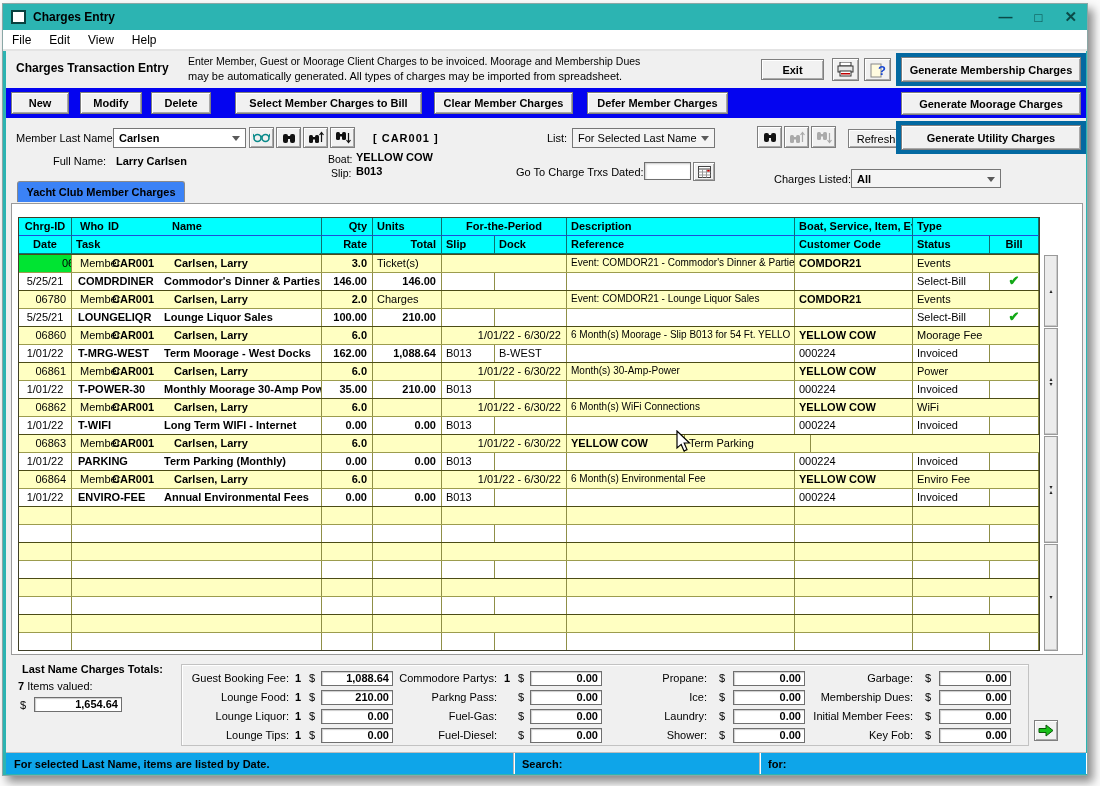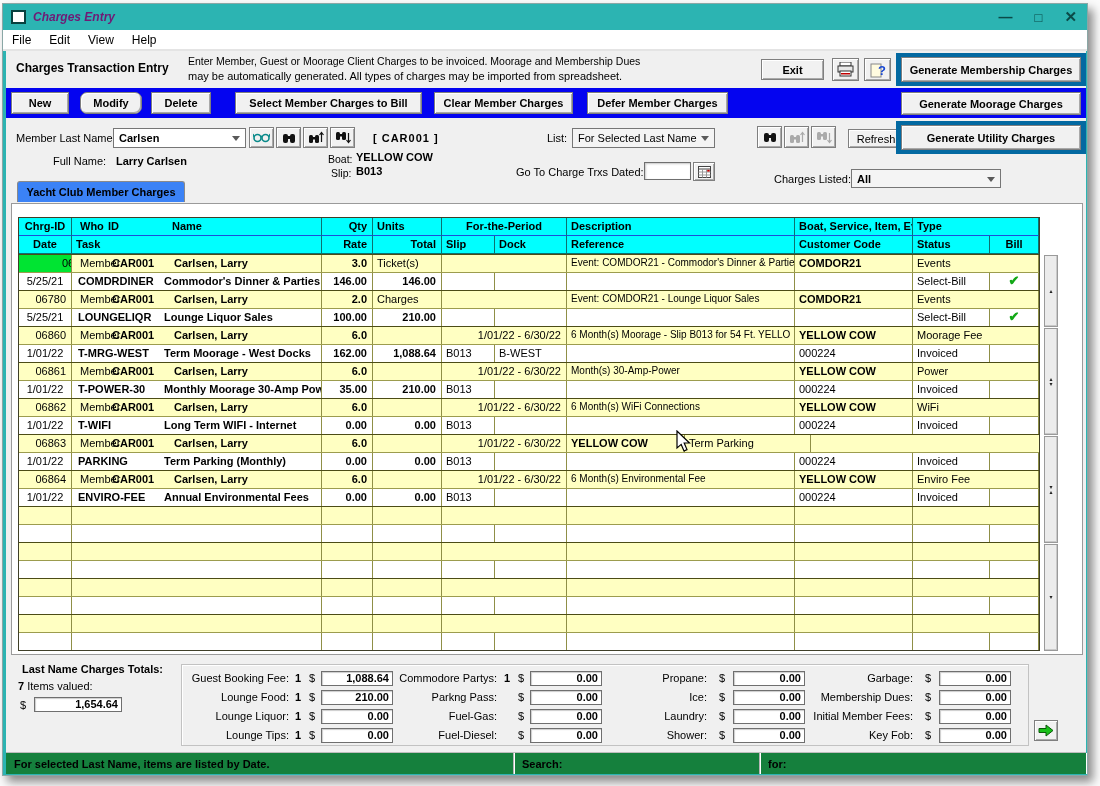--- a/index.html
+++ b/index.html
@@ -5,34 +5,34 @@
   * { margin:0; padding:0; box-sizing:border-box; font-family:"Liberation Sans", sans-serif; }
   html,body { width:1100px; height:786px; background:#fbfbfb; overflow:hidden; }
   #window {
     position:absolute; left:2px; top:3px; width:1086px; height:773px;
     background:#2cb4b2; border:1px solid #8aa7a6;
     box-shadow:5px 6px 9px rgba(0,0,0,.45);
   }
   
   .titlebar { position:absolute; left:0; top:0; width:100%; height:26px; background:#2cb4b2; display:flex; align-items:center; }
   .titlebar .appicon { width:15px; height:14px; margin:0 7px 0 8px; background:#fff; border:2px solid #07413f; }
-  .titlebar .title { font-size:12px; font-weight:bold; color:#701a75;font-style:italic; }
+  .titlebar .title { font-size:12px; font-weight:bold; color:#000000; }
   .wincontrols { position:absolute; right:10px; top:0; height:26px; display:flex; align-items:center; gap:22px; }
   .wincontrols span { font-size:14px; color:#0b4a48; font-weight:bold; cursor:default; }
   
   .menubar { position:absolute; left:0; top:26px; width:100%; height:21px; background:#ffffff; border-bottom:2px solid #e4e4e4; display:flex; align-items:center; }
   .menubar span { font-size:12px; color:#000; padding:0 9px; }
   
   .band { position:absolute; left:3px; width:1080px; background:#f0f0f0; }
   #header-band { top:47px; height:37px; }
   #toolbar-band { top:84px; height:30px; background:#0404f0; }
   #form-band { top:114px; height:83px; }
   #table-band { top:197px; height:456px; background:#f0f0f0; }
   #totals-band { top:653px; height:95px; }
-  #status-band { top:748px; height:22px; border-top:1px solid #bdbdbd; background:#15803d; }
+  #status-band { top:748px; height:22px; border-top:1px solid #bdbdbd; background:#0ea5e9; }
   
   .btn3d {
     background:#f1f1f1; border:1px solid #7f7f7f;
     box-shadow:inset 1px 1px 0 #ffffff, inset -1px -1px 0 #a9a9a9;
     font-size:11px; font-weight:bold; color:#000; display:flex; align-items:center; justify-content:center;
     position:absolute; cursor:default;
   }
   .iconbtn { background:#f1f1f1; border:1px solid #7f7f7f; box-shadow:inset 1px 1px 0 #fff, inset -1px -1px 0 #a9a9a9; position:absolute; display:flex; align-items:center; justify-content:center; }
   .sunken { background:#fff; border:1px solid #6f6f6f; box-shadow:inset 1px 1px 2px rgba(0,0,0,.22); position:absolute; }
   .combo { background:#fff; border:1px solid #767676; position:absolute; font-size:11px; display:flex; align-items:center; padding-left:5px; }
@@ -121,21 +121,21 @@
         <text x="8" y="13" font-size="13" font-weight="bold" fill="#1646d2" font-family="Liberation Sans, sans-serif">?</text>
       </svg>
     </div>
     <div class="bluebox" style="left:890px; top:2px; width:190px; height:33px;">
       <div class="btn3d" style="left:5px; top:4px; width:180px; height:25px;">Generate Membership Charges</div>
     </div>
   </div>
 
   <div class="band" id="toolbar-band">
     <div class="btn3d" style="left:5px; top:4px; width:58px; height:22px;">New</div>
-    <div class="btn3d" style="left:74px; top:4px; width:62px; height:22px;border-radius:7px;">Modify</div>
+    <div class="btn3d" style="left:74px; top:4px; width:62px; height:22px;">Modify</div>
     <div class="btn3d" style="left:145px; top:4px; width:60px; height:22px;">Delete</div>
     <div class="btn3d" style="left:229px; top:4px; width:187px; height:22px;">Select Member Charges to Bill</div>
     <div class="btn3d" style="left:428px; top:4px; width:139px; height:22px;">Clear Member Charges</div>
     <div class="btn3d" style="left:581px; top:4px; width:141px; height:22px;">Defer Member Charges</div>
     <div class="btn3d" style="left:895px; top:4px; width:180px; height:23px;">Generate Moorage Charges</div>
   </div>
 
   <div class="band" id="form-band">
     <div class="lbl" style="left:10px; top:14px;">Member Last Name:</div>
     <div class="combo b" style="left:107px; top:10px; width:133px; height:20px;">

